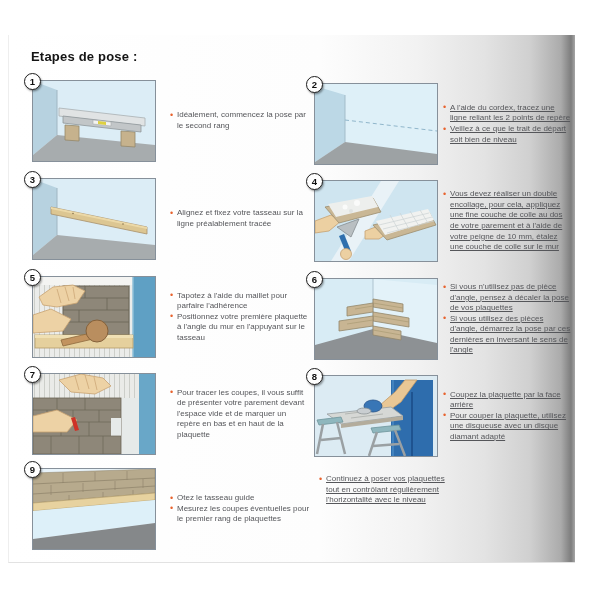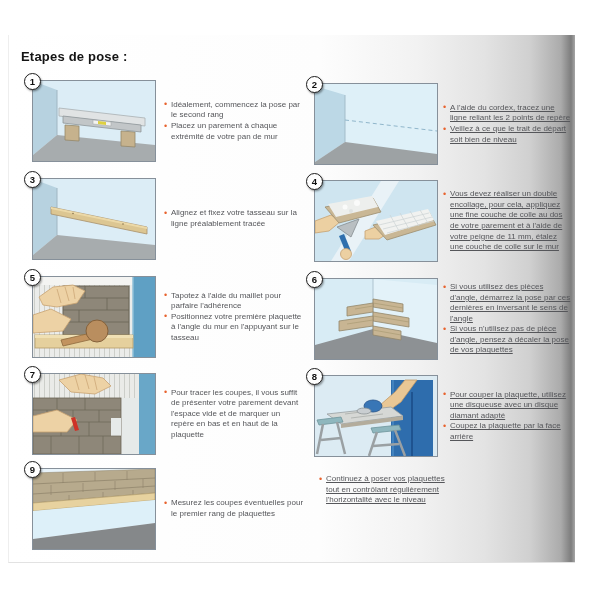--- a/index.html
+++ b/index.html
@@ -8,21 +8,21 @@
     background:#ffffff;
     font-family:"Liberation Sans", sans-serif;
   }
   .page {
     position:absolute; left:8px; top:35px; width:566px; height:527px;
     background:linear-gradient(90deg,#ffffff 0%,#fdfdfd 55%,#f2f2f2 72%,#e3e3e3 84%,#d0d0d0 92%,#ababab 97.5%,#7d7d7d 99.3%,#a6a6a6 100%);
     border-left:1px solid #eeeeee;
     border-bottom:1px solid #e2e2e2;
   }
   .title {
-    position:absolute; left:12px; top:14px;
+    position:absolute; left:22px; top:14px;
     font-size:13px; font-weight:bold; color:#141414; letter-spacing:.2px;
   }
   .step { position:absolute; display:flex; align-items:center; }
   .colA { left:23px; }
   .colB { left:305px; }
   .s1 { top:45px; } .s2 { top:48px; }
   .s3 { top:143px; } .s4 { top:145px; }
   .s5 { top:241px; } .s6 { top:243px; }
   .s7 { top:338px; } .s8 { top:340px; }
   .s9 { top:433px; } .s10 { top:433px; align-items:flex-start; }
@@ -30,21 +30,21 @@
   .figure { position:relative; flex:0 0 auto; }
   .figure svg { display:block; width:122px; height:80px; border:1px solid #86909a; background:#dcedf6; }
   .badge {
     position:absolute; left:-8px; top:-7px; width:15px; height:15px;
     border-radius:50%; background:#ffffff; border:1.7px solid #1e1e1e;
     display:flex; align-items:center; justify-content:center;
     font-size:9.5px; font-weight:bold; color:#101010;
     box-shadow:1px 1.5px 2px rgba(0,0,0,.38); z-index:2;
   }
   .bullets { list-style:none; margin:0; padding:0; font-size:8px; line-height:1.32; color:#55565a; }
-  .colA .bullets { margin-left:8px;  width:140px; }
+  .colA .bullets { margin-left:14px;  width:140px; }
   .colB .bullets { margin-left:5px; width:128px;text-decoration:underline; }
   .bullets li { position:relative; padding-left:7px; }
   .bullets li::before { content:"\2022"; position:absolute; left:0; top:-0.5px; color:#e8622d; font-size:9px; }
 </style>
 </head>
 <body>
 
 <div class="page">
   <div class="title">Etapes de pose :</div>
 
@@ -59,21 +59,20 @@
         <polygon points="32,44 46,45 46,60 32,59" fill="#c6b28d" stroke="#94886a" stroke-width="0.8"></polygon>
         <polygon points="88,50 102,51 102,66 88,65" fill="#c6b28d" stroke="#94886a" stroke-width="0.8"></polygon>
         <polygon points="26,27 112,37 112,45 26,35" fill="#e0e3e4" stroke="#aab0b3" stroke-width="0.8"></polygon>
         <polygon points="30,35 108,44 108,51 30,42" fill="#c2c6c8" stroke="#8f979b" stroke-width="0.8"></polygon>
         <polygon points="60,39 78,41 78,45 60,43" fill="#f3f3f1" stroke="#a8adaf" stroke-width="0.6"></polygon>
         <polygon points="65,40 73,41 73,44 65,43" fill="#ddd041"></polygon>
       </svg>
     </div>
     <ul class="bullets">
       <li>Idéalement, commencez la pose par le second rang</li>
-      <li>Placez un parement à chaque extrémité de votre pan de mur</li>
     </ul>
   </div>
 
   <div class="step colB s2">
     <div class="figure">
       <span class="badge">2</span>
       <svg viewBox="0 0 122 80">
         <rect width="122" height="80" fill="#def0f8"></rect>
         <polygon points="0,2 30,11 30,58 0,78" fill="#bcd8e6"></polygon>
         <line x1="30" y1="11" x2="30" y2="58" stroke="#a3bcc9" stroke-width="1"></line>
@@ -121,21 +120,21 @@
         <polygon points="22,46 44,38 36,56" fill="#b9bfc2" stroke="#878e92" stroke-width="0.8"></polygon>
         <polygon points="24,55 29,53 36,70 31,72" fill="#2f6fad"></polygon>
         <circle cx="31" cy="73" r="5.5" fill="#ecd0a2" stroke="#c7a171" stroke-width="0.8"></circle>
         <polygon points="50,50 66,44 76,50 64,58 50,58" fill="#ecd0a2" stroke="#c7a171" stroke-width="0.8"></polygon>
         <polygon points="58,44 114,31 121,44 72,59" fill="#c9b795" stroke="#9c8d6d" stroke-width="0.8"></polygon>
         <polygon points="61,40 113,28 119,39 70,54" fill="#f1f2f0"></polygon>
         <path d="M64,44 L114,32 M68,48 L117,36 M72,52 L119,40 M75,34 L84,50 M85,32 L94,48 M95,30 L104,45 M105,29 L113,42" stroke="#ccd2d4" stroke-width="0.7" fill="none"></path>
       </svg>
     </div>
     <ul class="bullets">
-      <li>Vous devez réaliser un double encollage, pour cela, appliquez une fine couche de colle au dos de votre parement et à l'aide de votre peigne de 11 mm, étalez une couche de colle sur le mur</li>
+      <li>Vous devez réaliser un double encollage, pour cela, appliquez une fine couche de colle au dos de votre parement et à l'aide de votre peigne de 10 mm, étalez une couche de colle sur le mur</li>
     </ul>
   </div>
 
   <div class="step colA s5">
     <div class="figure">
       <span class="badge">5</span>
       <svg viewBox="0 0 122 80">
         <defs>
           <pattern id="comb5" width="5" height="6" patternUnits="userSpaceOnUse">
             <rect width="5" height="6" fill="#ebecea"></rect>
@@ -175,22 +174,22 @@
           <polygon points="58,20 88,25 88,33 58,28"></polygon>
           <polygon points="32,28 58,24 58,33 32,37"></polygon>
           <polygon points="58,33 94,39 94,48 58,42"></polygon>
           <polygon points="24,42 58,37 58,47 24,52"></polygon>
           <polygon points="58,47 86,52 86,61 58,56"></polygon>
         </g>
         <path d="M58,24 L88,29 M40,30 L58,27 M58,37 L94,43 M32,45 L58,41 M58,51 L86,56" stroke="#a5976f" stroke-width="0.6" fill="none"></path>
       </svg>
     </div>
     <ul class="bullets">
+      <li>Si vous n'utilisez pas de pièce d'angle, pensez à décaler la pose de vos plaquettes</li>
       <li>Si vous utilisez des pièces d'angle, démarrez la pose par ces dernières en inversant le sens de l'angle</li>
-      <li>Si vous n'utilisez pas de pièce d'angle, pensez à décaler la pose de vos plaquettes</li>
     </ul>
   </div>
 
   <div class="step colA s7">
     <div class="figure">
       <span class="badge">7</span>
       <svg viewBox="0 0 122 80">
         <defs>
           <pattern id="comb7" width="5" height="6" patternUnits="userSpaceOnUse">
             <rect width="5" height="6" fill="#eaebe8"></rect>
@@ -229,39 +228,40 @@
         <polygon points="26,48 88,40 88,44 26,52" fill="#b3ac9c"></polygon>
         <ellipse cx="58" cy="30" rx="9" ry="6" fill="#3876b6" stroke="#225089" stroke-width="0.8"></ellipse>
         <ellipse cx="49" cy="35" rx="7" ry="3" fill="#c9ced1" stroke="#8d9497" stroke-width="0.8"></ellipse>
         <polygon points="2,44 26,41 28,46 4,49" fill="#8fb7be" stroke="#6d949b" stroke-width="0.8"></polygon>
         <path d="M8,48 L2,78 M22,46 L30,78 M6,64 L26,62" stroke="#9aa0a3" stroke-width="2.5" fill="none"></path>
         <polygon points="56,52 84,49 86,54 58,57" fill="#8fb7be" stroke="#6d949b" stroke-width="0.8"></polygon>
         <path d="M62,56 L54,80 M80,54 L90,80 M58,70 L84,68" stroke="#9aa0a3" stroke-width="2.5" fill="none"></path>
       </svg>
     </div>
     <ul class="bullets">
+      <li>Coupez la plaquette par la face arrière</li>
       <li>Pour couper la plaquette, utilisez une disqueuse avec un disque diamant adapté</li>
-      <li>Coupez la plaquette par la face arrière</li>
     </ul>
   </div>
 
   <div class="step colA s9">
     <div class="figure">
       <span class="badge">9</span>
       <svg viewBox="0 0 122 80">
         <rect width="122" height="80" fill="#e8f3f9"></rect>
         <polygon points="0,4 122,0 122,24 0,34" fill="#b7aa8d" stroke="#8d8168" stroke-width="0.5"></polygon>
         <path d="M0,15 L122,9 M0,25 L122,17" stroke="#8d8168" stroke-width="0.7" fill="none"></path>
         <path d="M30,4 L30,14 M62,3 L62,12 M94,2 L94,11 M18,16 L18,26 M50,14 L50,23 M82,12 L82,21 M110,10 L110,19 M36,26 L36,33 M70,23 L70,30 M100,21 L100,28" stroke="#8d8168" stroke-width="0.6" fill="none"></path>
         <polygon points="0,34 122,24 122,31 0,42" fill="#e7d29f" stroke="#b59e6a" stroke-width="0.7"></polygon>
         <polygon points="0,42 122,31 122,54 0,70" fill="#ddf0f9"></polygon>
         <polygon points="0,70 122,54 122,80 0,80" fill="#85888a"></polygon>
       </svg>
     </div>
     <ul class="bullets">
+      <li>Otez le tasseau guide</li>
       <li>Mesurez les coupes éventuelles pour le premier rang de plaquettes</li>
     </ul>
   </div>
 
   <div class="step colB s10">
     <ul class="bullets">
       <li>Continuez à poser vos plaquettes tout en contrôlant régulièrement l'horizontalité avec le niveau</li>
     </ul>
   </div>
 </div>

